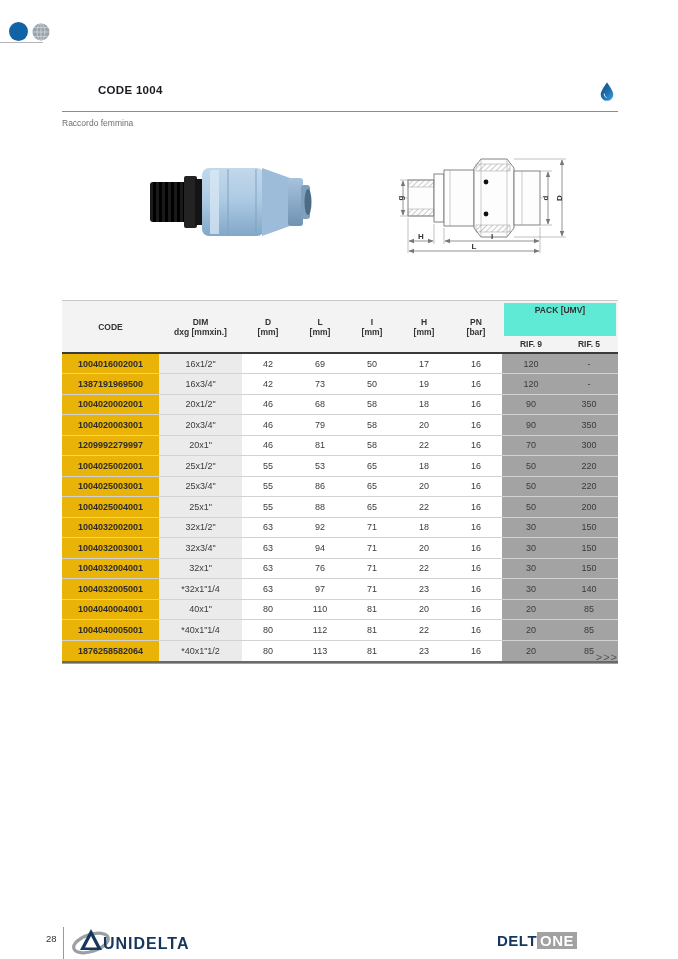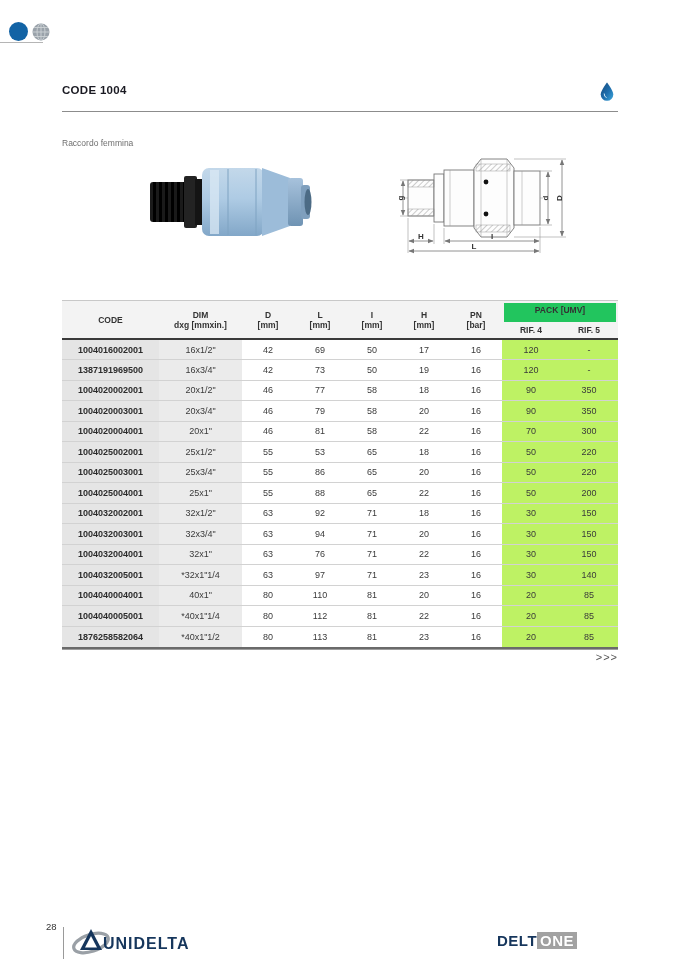--- a/index.html
+++ b/index.html
@@ -8,53 +8,53 @@
   .page { position:relative; width:678px; height:959px; background:#fff; overflow:hidden; }
 
   
   .top-icons { position:absolute; left:0; top:0; width:120px; height:50px; }
   .dot-blue { position:absolute; left:9px; top:22px; width:19px; height:19px; border-radius:50%; background:#1263a5; }
   .globe { position:absolute; left:32px; top:23px; width:18px; height:18px; }
   .top-rule { position:absolute; left:0; top:42px; width:43px; height:1px; background:#b5b5b5; }
 
   
   .code-block { position:absolute; left:62px; top:84px; width:556px; }
-  .code-title { font-size:11.5px; font-weight:bold; color:#1a1a22; letter-spacing:.3px; }
+  .code-title { font-size:11.5px; font-weight:bold; color:#1a1a22; letter-spacing:.3px;margin-left:36px; }
   .drop-wrap { position:absolute; right:4px; top:-2px; width:14px; height:19px; }
   .code-rule { position:absolute; left:0; top:27px; width:556px; height:1px; background:#8c8c8c; }
-  .subtitle { position:absolute; left:0; top:34px; font-size:8.5px; color:#6f6f6f;margin-top:20px; }
+  .subtitle { position:absolute; left:0; top:34px; font-size:8.5px; color:#6f6f6f; }
 
   
   .photo { position:absolute; left:148px; top:156px; }
   .tech-drawing { position:absolute; left:396px; top:140px; }
 
   
   .tbl-wrap { position:absolute; left:62px; top:300px; width:556px; }
   table { width:556px; border-collapse:collapse; table-layout:fixed; border-top:1px solid #c8c8c8; }
   col.c0 { width:97px; } col.c1 { width:83px; }
   col.c2,col.c3,col.c4,col.c5,col.c6 { width:52px; }
   col.c7,col.c8 { width:58px; }
   thead th { background:#f3f3f3; font-size:8.5px; font-weight:bold; color:#333; text-align:center; vertical-align:middle; padding:2px 0; }
   thead .hsub { font-weight:bold; }
   thead tr.r1 th { height:20px; }
   thead tr.r2 th { height:17px; }
   th.pack-th { padding:2px 2px 0 2px; vertical-align:top; }
-  .pack-box { background:#22c55e; height:19px; line-height:15px; font-size:8.5px; font-weight:bold; color:#333; }
+  .pack-box { background:#5eead4; height:33px; line-height:15px; font-size:8.5px; font-weight:bold; color:#333; }
   thead { border-bottom:2px solid #3a3a3a; }
   tbody td { height:20.5px; font-size:9px; color:#3a3a3a; text-align:center; vertical-align:middle; border-bottom:1px solid #d2d2d2; }
   tbody tr:last-child td { border-bottom:none; }
-  tbody td.col-0 { font-weight:bold; color:#2c2c2c; background:#e5e5e5; }
+  tbody td.col-0 { font-weight:bold; color:#2c2c2c; background:#eab308; }
   tbody td.col-1 { background:#ebebeb; }
-  tbody td.col-7, tbody td.col-8 { background:#bef264; }
+  tbody td.col-7, tbody td.col-8 { background:#a3a3a3; }
   .tbl-bottom { width:556px; height:2px; border-top:2px solid #6a6a6a; border-bottom:1px solid #9e9e9e; }
   .more { position:absolute; left:62px; top:651px; width:556px; text-align:right; font-size:11px; color:#555; letter-spacing:1px; }
 
   
   .footer { position:absolute; left:0; top:920px; width:678px; height:39px; }
-  .page-num { position:absolute; left:46px; top:1px; font-size:9.5px; color:#333; }
+  .page-num { position:absolute; left:46px; top:13px; font-size:9.5px; color:#333; }
   .foot-vline { position:absolute; left:63px; top:7px; width:1px; height:32px; background:#9a9a9a; }
   .unidelta { position:absolute; left:70px; top:8px; }
   .deltone { position:absolute; left:497px; top:12px; font-size:15px; font-weight:bold; letter-spacing:.5px; }
   .deltone .d1 { color:#16365c; }
   .deltone .d2 { color:#fff; background:#a2a2a2; padding:0 3px; text-shadow:0 0 1px #8b8b8b; }
 </style>
 </head>
 <body>
 
 <div class="page">
@@ -234,21 +234,21 @@
           </th>
           <th rowspan="2">
             <div>PN</div>
               <div class="hsub">[bar]</div>
           </th>
           <th colspan="2" class="pack-th">
             <div class="pack-box">PACK [UMV]</div>
           </th>
         </tr>
         <tr class="r2">
-          <th>RIF. 4</th>
+          <th>RIF. 9</th>
           <th>RIF. 5</th>
         </tr>
       </thead>
       <tbody>
           <tr>
             <td class="col-0">1004016002001</td>
             <td class="col-1">16x1/2"</td>
             <td class="col-2">42</td>
             <td class="col-3">69</td>
             <td class="col-4">50</td>
@@ -265,40 +265,40 @@
             <td class="col-4">50</td>
             <td class="col-5">19</td>
             <td class="col-6">16</td>
             <td class="col-7">120</td>
             <td class="col-8">-</td>
           </tr>
           <tr>
             <td class="col-0">1004020002001</td>
             <td class="col-1">20x1/2"</td>
             <td class="col-2">46</td>
-            <td class="col-3">77</td>
+            <td class="col-3">68</td>
             <td class="col-4">58</td>
             <td class="col-5">18</td>
             <td class="col-6">16</td>
             <td class="col-7">90</td>
             <td class="col-8">350</td>
           </tr>
           <tr>
             <td class="col-0">1004020003001</td>
             <td class="col-1">20x3/4"</td>
             <td class="col-2">46</td>
             <td class="col-3">79</td>
             <td class="col-4">58</td>
             <td class="col-5">20</td>
             <td class="col-6">16</td>
             <td class="col-7">90</td>
             <td class="col-8">350</td>
           </tr>
           <tr>
-            <td class="col-0">1004020004001</td>
+            <td class="col-0">1209992279997</td>
             <td class="col-1">20x1"</td>
             <td class="col-2">46</td>
             <td class="col-3">81</td>
             <td class="col-4">58</td>
             <td class="col-5">22</td>
             <td class="col-6">16</td>
             <td class="col-7">70</td>
             <td class="col-8">300</td>
           </tr>
           <tr>

